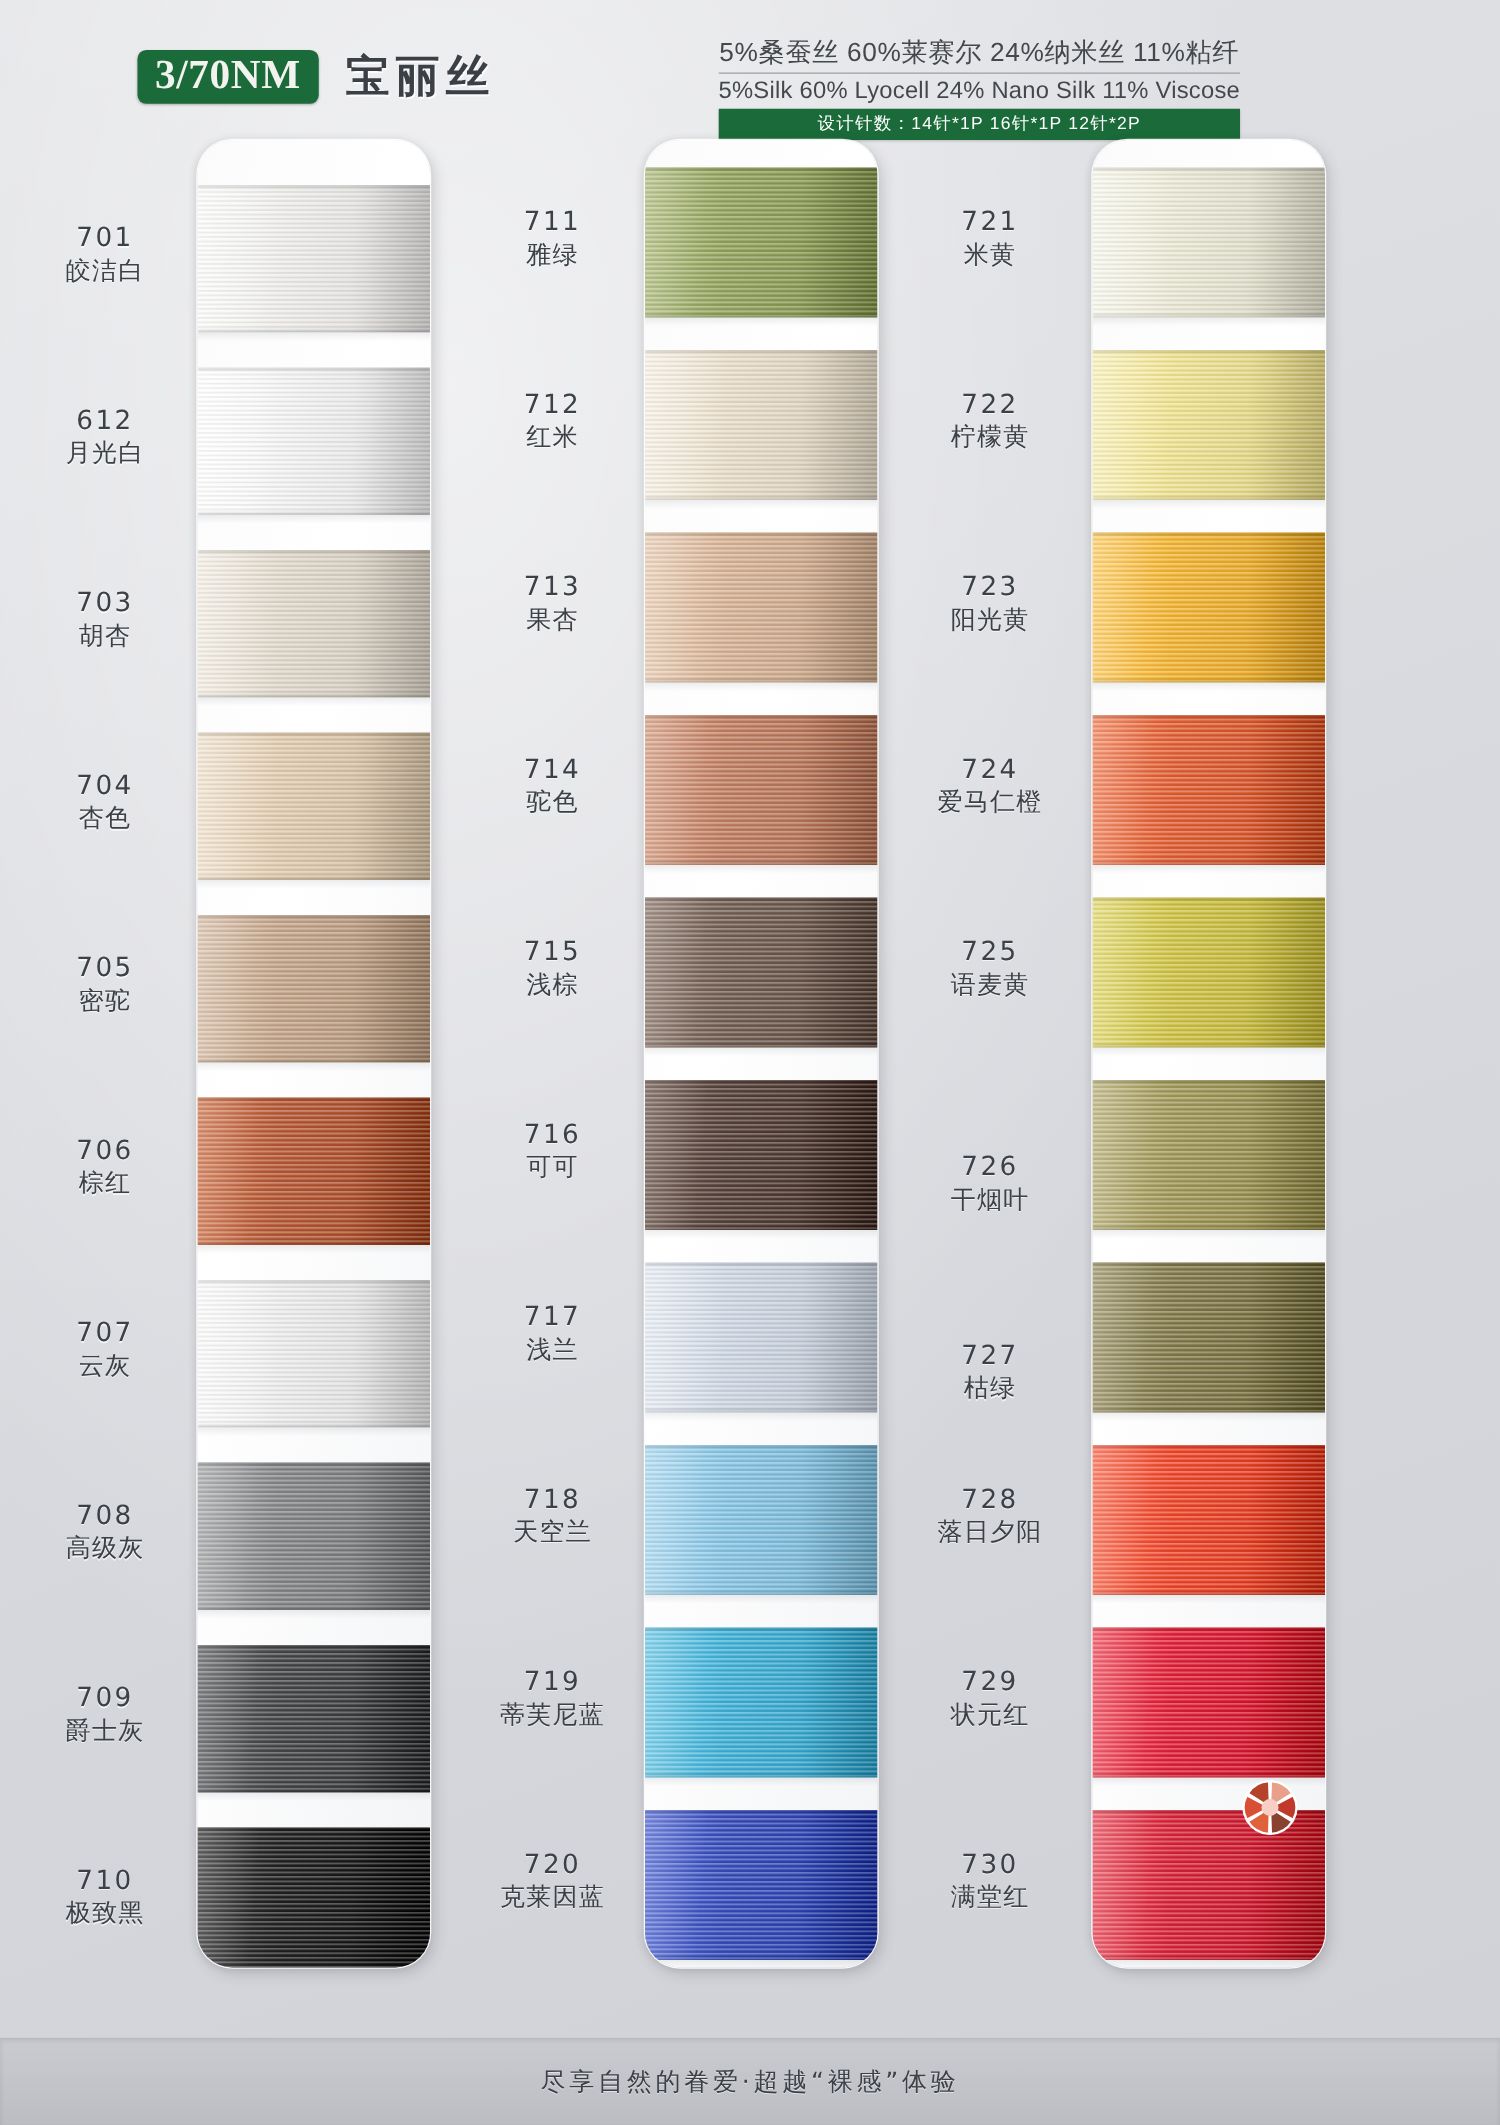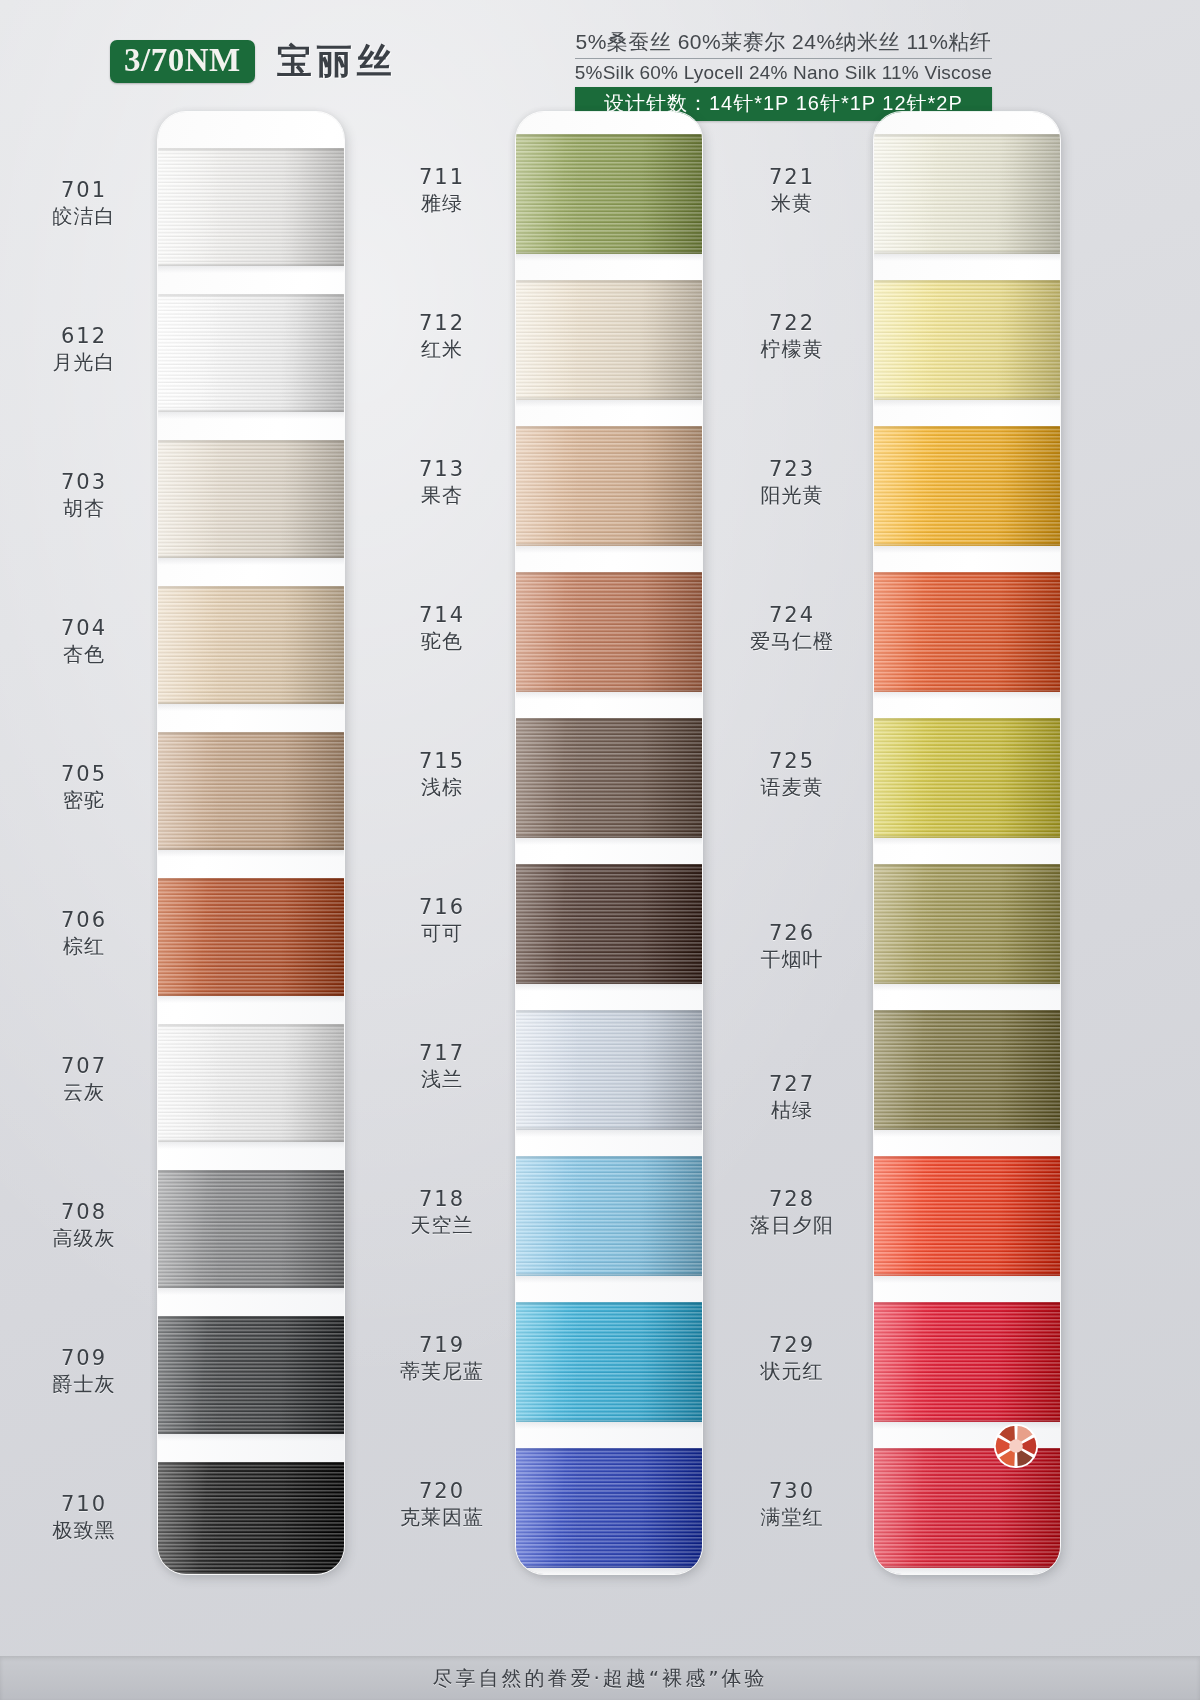--- a/index.html
+++ b/index.html
@@ -59,21 +59,21 @@
     font-size:21px; color:#44484d; letter-spacing:.5px;
     border-bottom:1px solid #9aa0a6;
     padding-bottom:2px; white-space:nowrap;
   }
   .spec-en {
     font-size:19px; color:#44484d; letter-spacing:.2px;
     padding-top:3px; padding-bottom:3px; white-space:nowrap;
   }
   .spec-gauge {
     background:#1b6b3a; color:#ffffff;
-    font-size:20px; letter-spacing:1px;
+    font-size:14px; letter-spacing:1px;
     padding:3px 14px 4px; white-space:nowrap;
     box-shadow:0 1px 2px rgba(0,0,0,.2);
   }
 
   
   .columns {
     position:absolute;
     top:112px; left:0; right:0; height:1470px;
   }
   .col { position:absolute; top:0; height:1470px; }
@@ -164,21 +164,21 @@
   
   .logo {
     position:absolute;
     width:62px; height:62px;
   }
   .logo svg { display:block; width:62px; height:62px; }
 
   
   .footer {
     position:absolute;
-    left:0; right:0; bottom:0; height:44px;
+    left:0; right:0; bottom:0; height:70px;
     background:linear-gradient(to bottom,#c9cbd0 0%, #c3c5ca 45%, #bbbdc3 100%);
     box-shadow:inset 0 2px 4px rgba(0,0,0,.10);
     display:flex; align-items:center; justify-content:center;
   }
   .footer span {
     font-size:20px; letter-spacing:3px; color:#3d4147;
     font-family:"DejaVu Sans","Liberation Sans",sans-serif;
     text-shadow:0 1px 0 rgba(255,255,255,.55);
   }
 </style>

